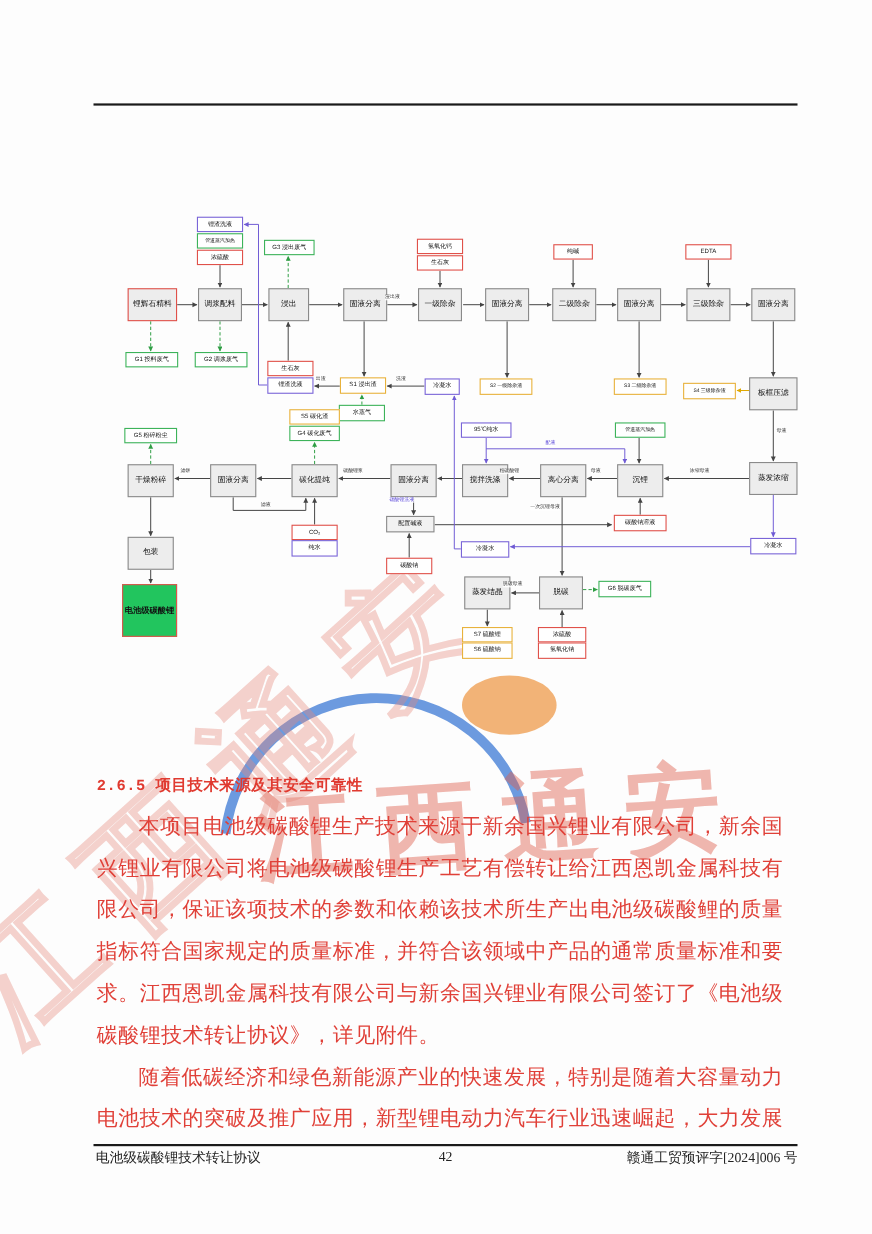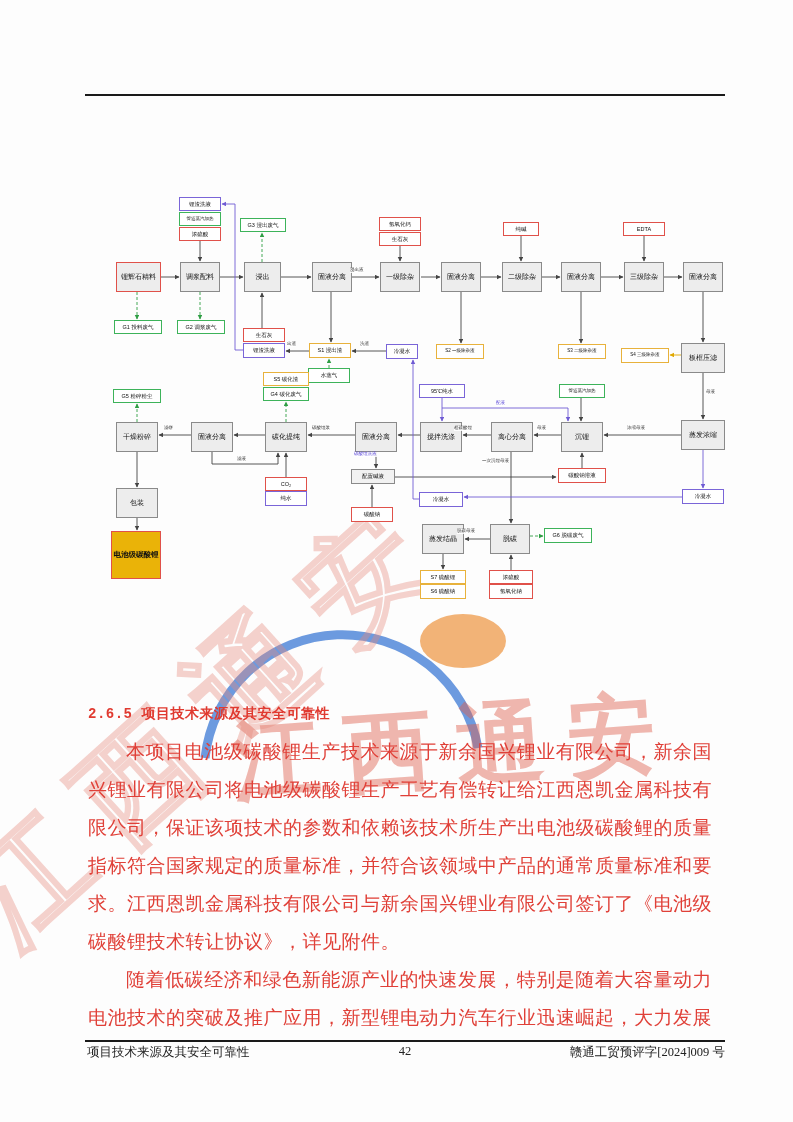--- a/index.html
+++ b/index.html
@@ -9,21 +9,21 @@
   .flowchart{position:absolute;left:0;top:0;width:793px;height:1122px;z-index:2;font-family:"Liberation Sans",sans-serif;}
   .edges{position:absolute;left:0;top:0;z-index:2;pointer-events:none;}
   .node{position:absolute;box-sizing:border-box;display:flex;align-items:center;justify-content:center;text-align:center;background:#fff;border:1px solid #999;font-size:5.5px;color:#111;line-height:1.1;z-index:3;padding:0 1px;}
   .node.process{background:#ededed;border-color:#8a8a8a;font-size:7px;}
   .node.procsm{background:#f2f2f2;border-color:#8a8a8a;font-size:5.5px;}
   .node.rawbig{background:#ededed;border:1.5px solid #e0514a;font-size:7px;}
   .node.raw{border-color:#e0514a;}
   .node.gas{border-color:#3db35a;}
   .node.water{border-color:#7a65d8;}
   .node.waste{border-color:#e8b23c;}
-  .node.product{background:#eab308;border:1.5px solid #e0514a;font-size:7.5px;font-weight:bold;}
+  .node.product{background:#22c55e;border:1.5px solid #e0514a;font-size:7.5px;font-weight:bold;}
   .edge-label{position:absolute;font-size:4.5px;color:#333;background:rgba(255,255,255,.85);z-index:4;line-height:1;padding:0;white-space:nowrap;font-family:"Liberation Sans",sans-serif;}
   .figure-caption{position:absolute;top:683px;left:85px;width:640px;text-align:center;font-size:14px;font-weight:bold;color:#111;z-index:5;}
   .section-heading{position:absolute;top:705px;left:88px;margin:0;font-size:14px;font-weight:bold;color:#e03a30;z-index:5;letter-spacing:.5px;font-family:Liberation Mono, monospace;}
   .body-text{position:absolute;top:733px;left:88px;width:624px;z-index:5;}
   .body-text p{margin:0;font-size:19px;line-height:38px;color:#e04038;text-align:justify;text-indent:2em;letter-spacing:.5px;}
   .footer-rule{position:absolute;top:1040px;left:85px;width:640px;border-top:2px solid #1a1a1a;z-index:5;}
   .footer{position:absolute;top:1044px;left:85px;width:640px;font-size:12.5px;color:#222;z-index:5;}
   .footer .f-left{position:absolute;left:2px;top:0;}
   .footer .f-page{position:absolute;left:0;width:100%;text-align:center;top:0;}
   .footer .f-right{position:absolute;right:0;top:0;}
@@ -192,18 +192,18 @@
     </div>
 
   <h2 class="section-heading">2.6.5 项目技术来源及其安全可靠性</h2>
   <div class="body-text">
     <p>本项目电池级碳酸锂生产技术来源于新余国兴锂业有限公司，新余国兴锂业有限公司将电池级碳酸锂生产工艺有偿转让给江西恩凯金属科技有限公司，保证该项技术的参数和依赖该技术所生产出电池级碳酸鲤的质量指标符合国家规定的质量标准，并符合该领域中产品的通常质量标准和要求。江西恩凯金属科技有限公司与新余国兴锂业有限公司签订了《电池级碳酸锂技术转让协议》，详见附件。</p>
     <p>随着低碳经济和绿色新能源产业的快速发展，特别是随着大容量动力电池技术的突破及推广应用，新型锂电动力汽车行业迅速崛起，大力发展</p>
   </div>
 
   <div class="footer-rule"></div>
   <div class="footer">
-    <span class="f-left">项目技术来源及其安全可靠性</span>
+    <span class="f-left">电池级碳酸锂技术转让协议</span>
     <span class="f-page">42</span>
-    <span class="f-right">赣通工贸预评字[2024]009 号</span>
+    <span class="f-right">赣通工贸预评字[2024]006 号</span>
   </div>
 
 </div>
 
 </body></html>

